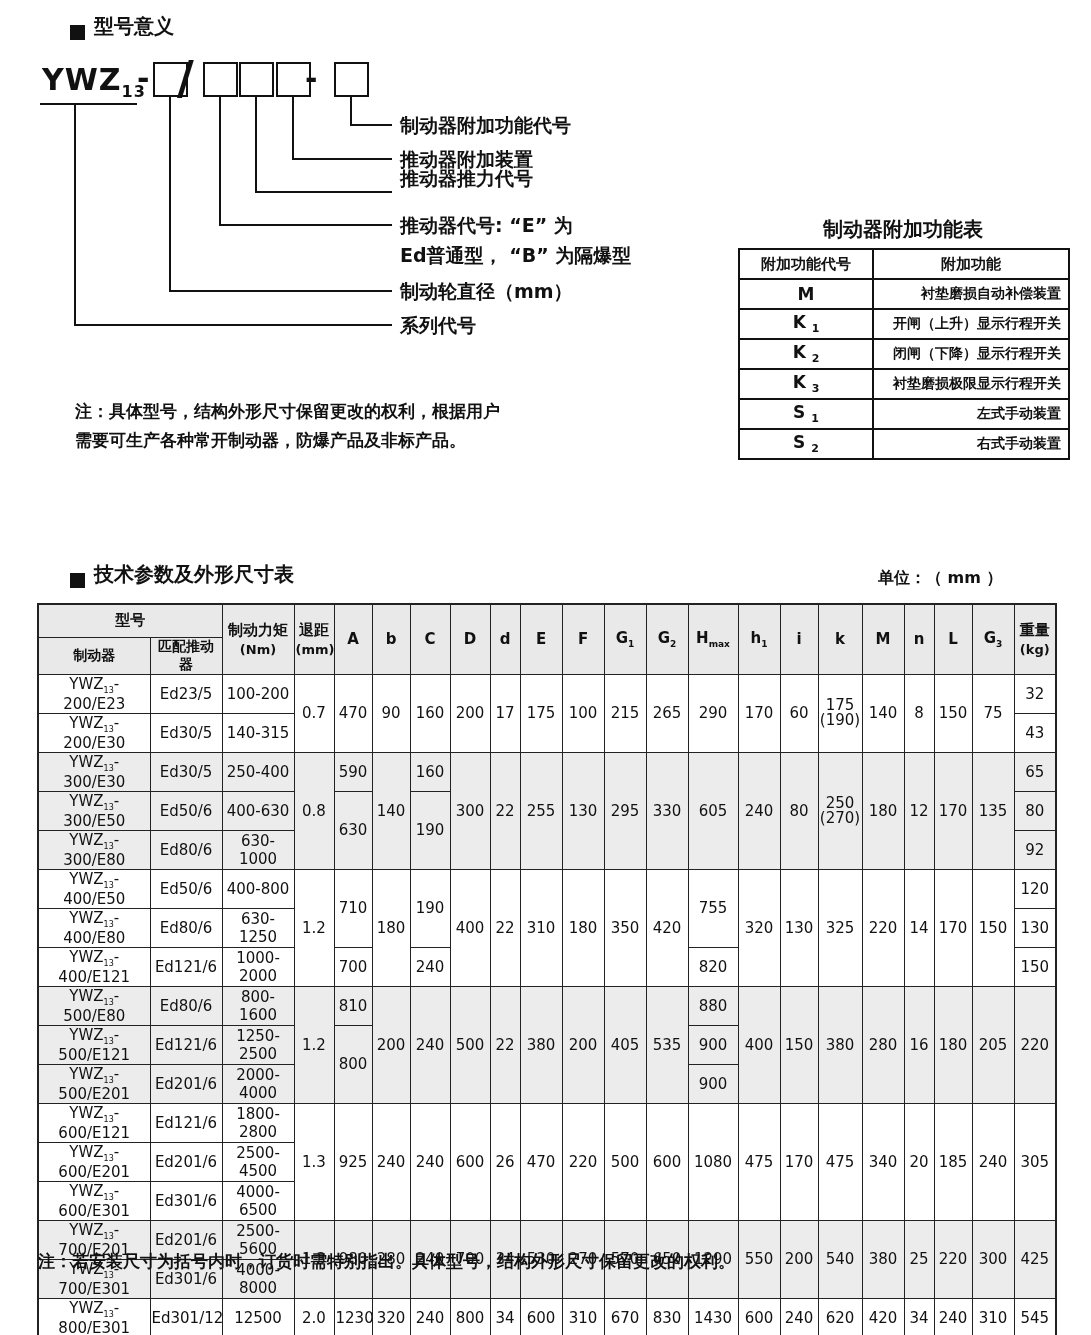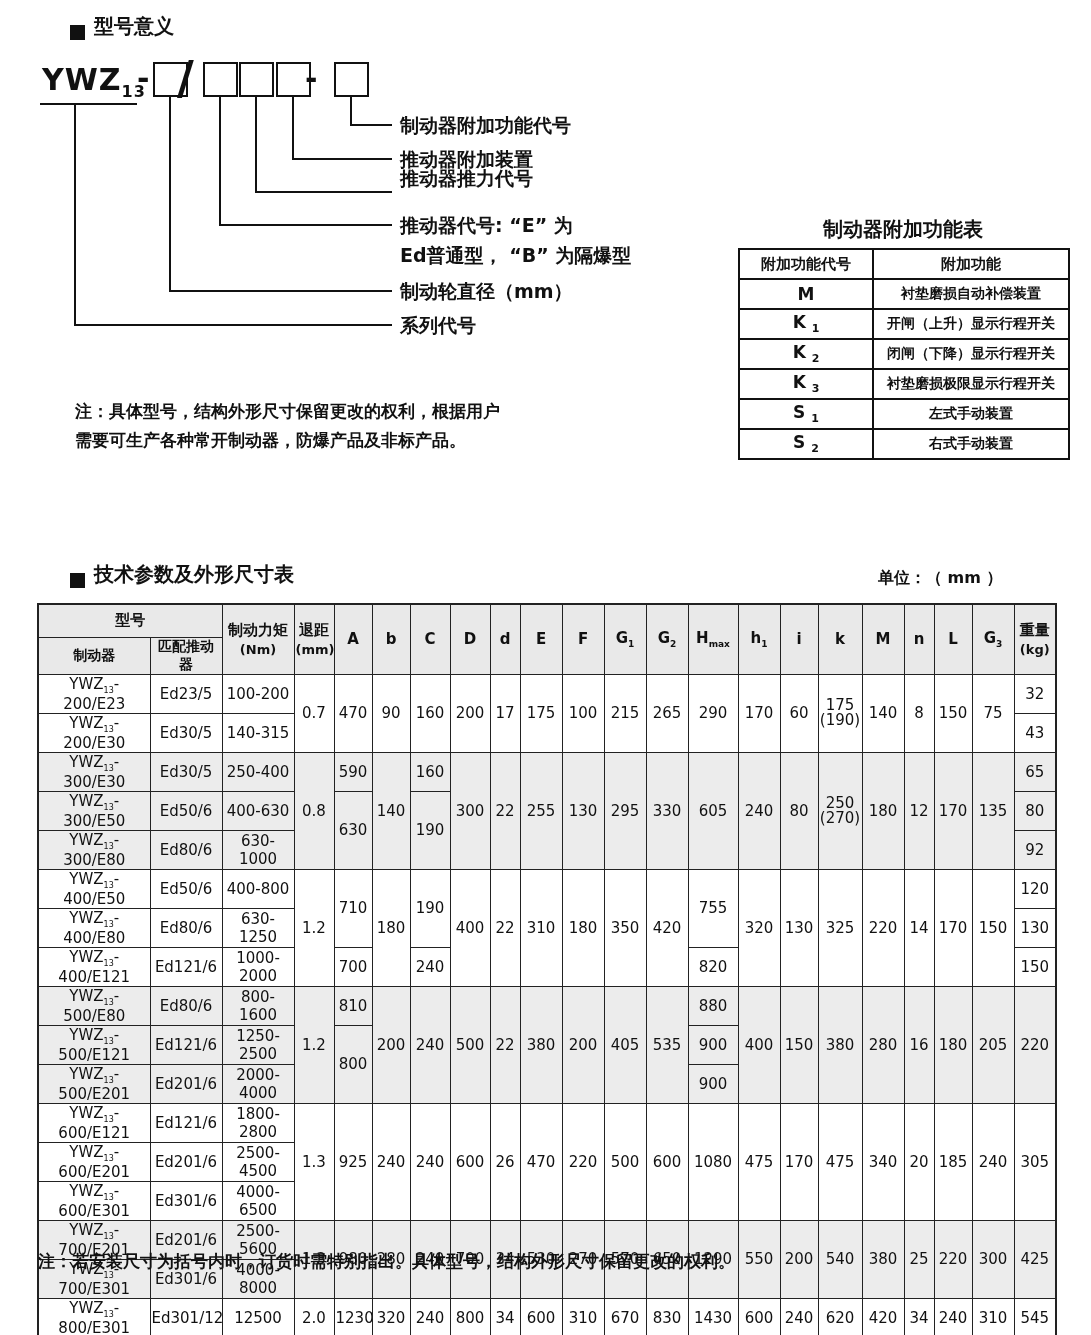--- a/index.html
+++ b/index.html
@@ -27,21 +27,21 @@
 
   
   .ft-title { position:absolute; left:738px; top:216px; width:330px; text-align:center;
               font-size:20px; font-weight:bold; }
   table.ft { position:absolute; left:738px; top:248px; width:330px;
              border-collapse:collapse; table-layout:fixed; }
   table.ft th, table.ft td { border:2px solid #111; height:26px; font-weight:bold; }
   table.ft th { font-size:15px; text-align:center; padding:1px 6px; }
   table.ft td.ft-code { font-size:17px; text-align:center; font-weight:bold; }
   table.ft td.ft-code sub { font-size:11px; }
-  table.ft td.ft-func { font-size:14px; text-align:center; padding:1px 7px; }
+  table.ft td.ft-func { font-size:14px; text-align:right; padding:1px 7px; }
 
   
   .note1 { position:absolute; left:75px; top:397px; font-size:17px; font-weight:600; line-height:29px; }
   .note2 { position:absolute; left:38px; top:1250px; font-size:17px; font-weight:600; }
   .unit-label { position:absolute; left:878px; top:568px; font-size:16px; font-weight:bold; }
 
   
   table.spec { position:absolute; left:37px; top:603px; width:1018px;
                border-collapse:collapse; table-layout:fixed; border:2px solid #222; }
   table.spec th, table.spec td {

